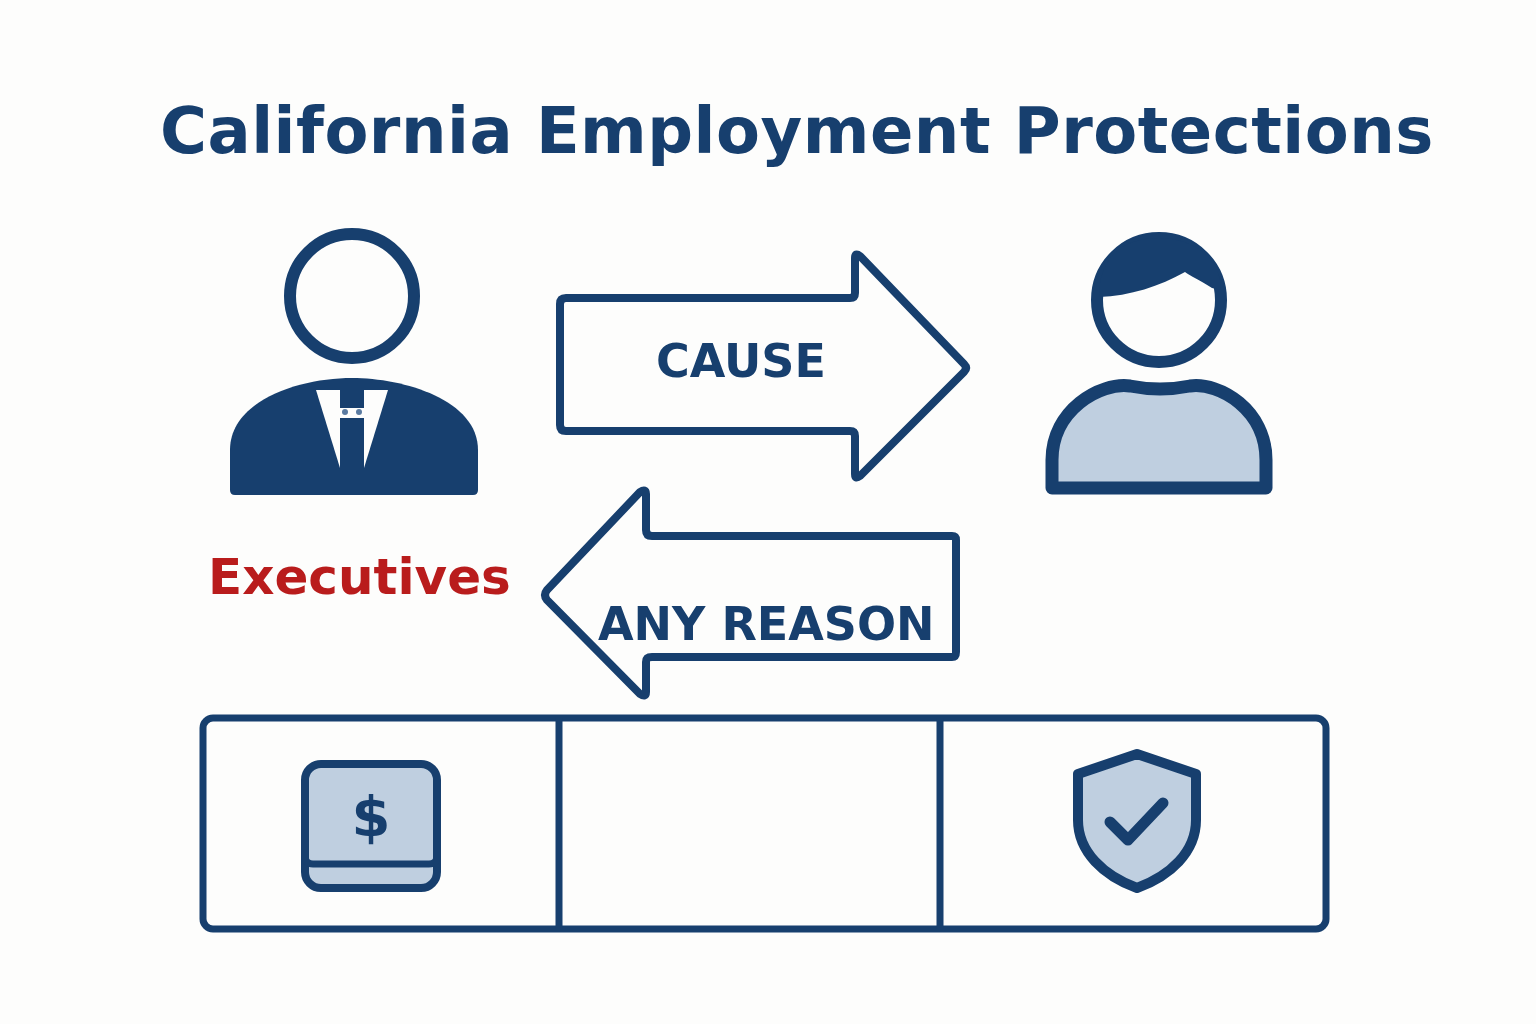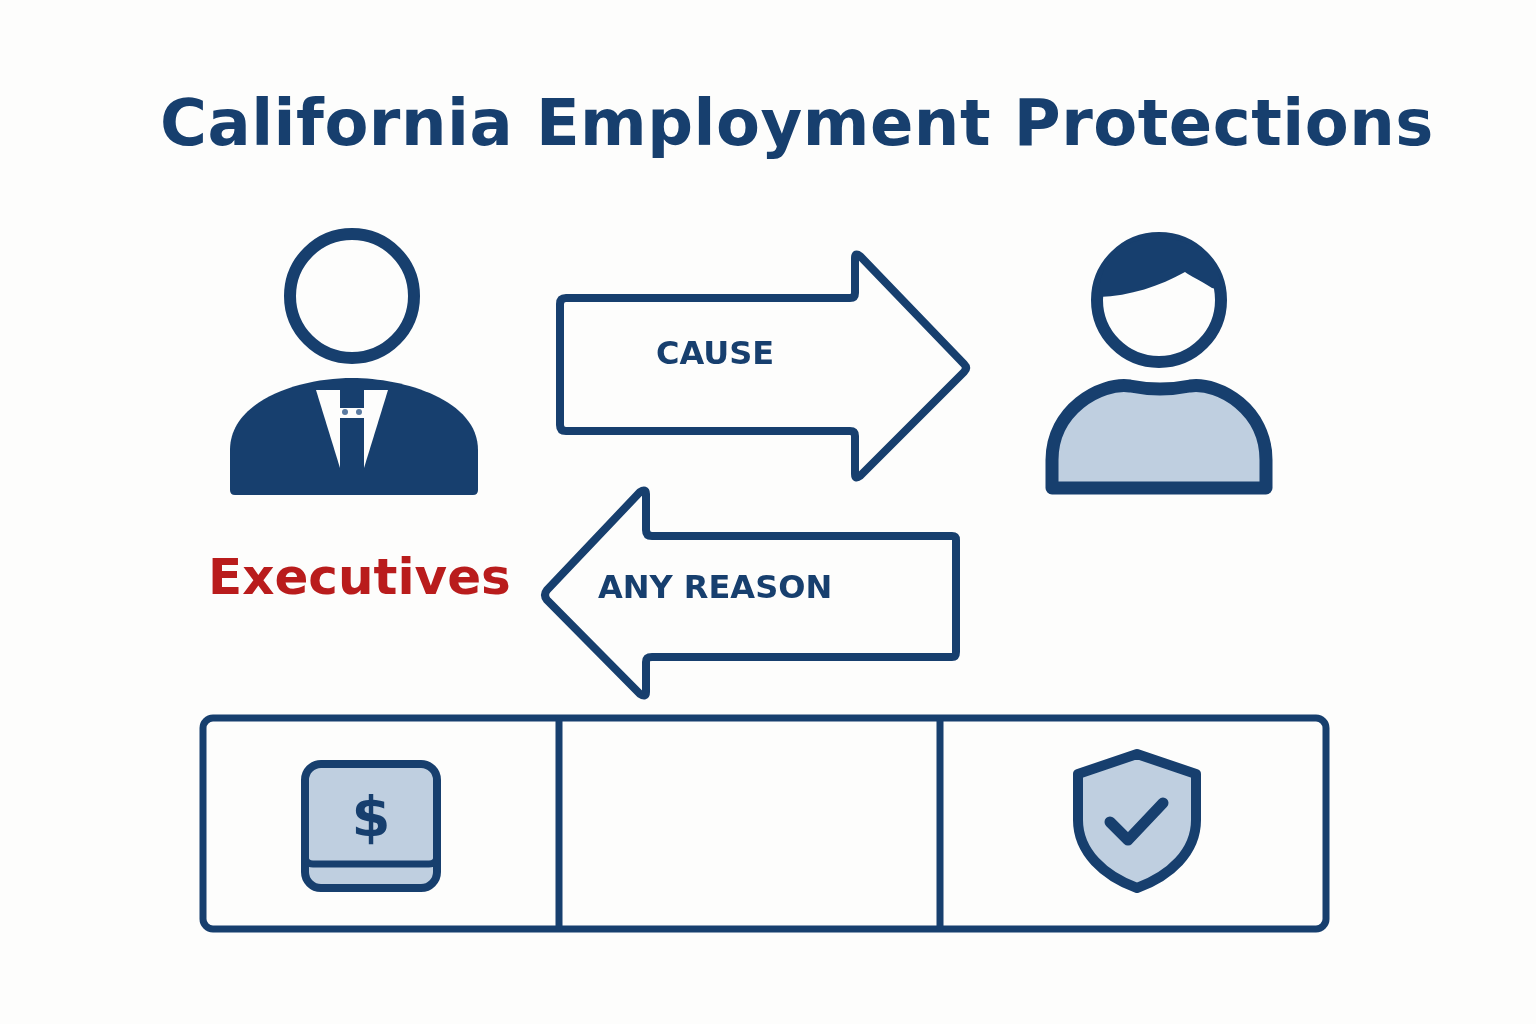--- a/index.html
+++ b/index.html
@@ -2,29 +2,29 @@
 <html><head>
 <meta charset="utf-8">
 <style>
   html, body { margin: 0; padding: 0; }
   body {
     width: 1536px; height: 1024px; background: #fdfdfc; position: relative; overflow: hidden;
     font-family: "DejaVu Sans", sans-serif; color: #173f6e;
   }
   .abs { position: absolute; }
   #title {
-    left: 160px; top: 86px; font-size: 64px; font-weight: bold; letter-spacing: 0.5px;
+    left: 160px; top: 94px; font-size: 64px; font-weight: bold; letter-spacing: 0.5px;
     color: #173f6e; white-space: nowrap;
   }
   .label { font-weight: bold; color: #b91c1c; white-space: nowrap; }
   #exec-label { left: 208px; top: 548px; font-size: 50px; }
   #std-label { left: 1000px; top: 540px; width: 320px; text-align: center; font-size: 50px; line-height: 66px; }
-  .arrow-text { font-weight: bold; font-size: 32px; color: #173f6e; white-space: nowrap; }
+  .arrow-text { font-weight: bold; font-size: 46px; color: #173f6e; white-space: nowrap; }
   #cause-text { left: 656px; top: 334px; }
-  #any-text { left: 598px; top: 568px; }
+  #any-text { left: 598px; top: 597px; }
   svg { position: absolute; left: 0; top: 0; }
 </style>
 </head>
 <body>
 
 <svg width="1536" height="1024" viewBox="0 0 1536 1024">
 
   <g>
     <circle cx="352" cy="296" r="62" fill="none" stroke="#173f6e" stroke-width="12"></circle>
     <path d="M230 490 L230 450 C230 400 300 378 352 378 C404 378 478 400 478 450 L478 490 Q478 495 473 495 L235 495 Q230 495 230 490 Z" fill="#173f6e"></path>

